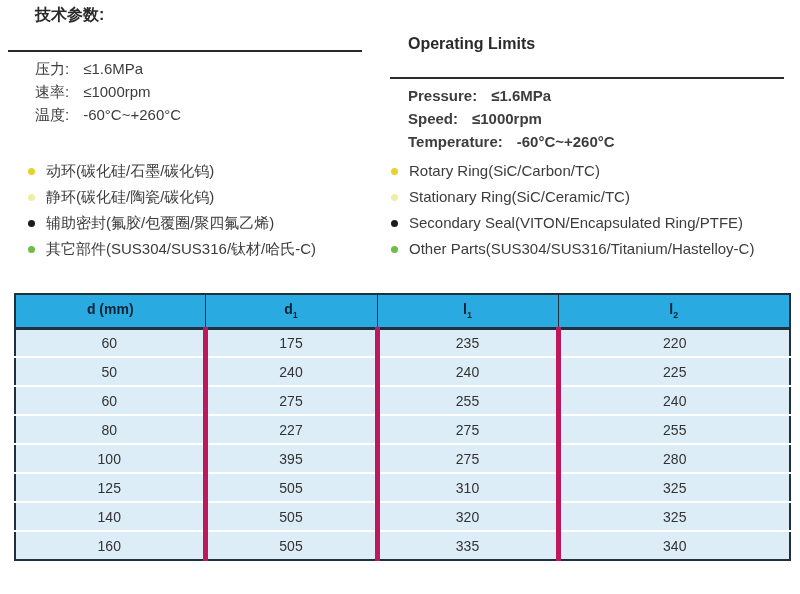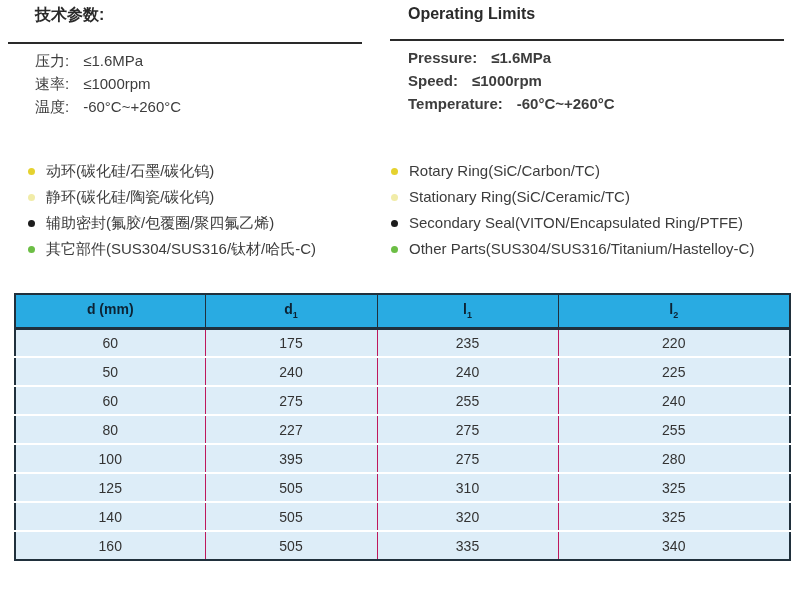--- a/index.html
+++ b/index.html
@@ -20,24 +20,24 @@
     overflow:hidden;
   }
 
   
   .limits-col{position:absolute;top:5px;}
   .limits-col.cn{left:8px;width:354px;}
   .limits-col.en{left:390px;width:394px;}
   .limits-title{
     font-size:16px;font-weight:bold;color:#2a2a2a;
     border-bottom:2px solid #2a2a2a;
-    padding-bottom:16px;
+    padding-bottom:24px;
   }
   .limits-col.cn .limits-title{padding-left:27px;}
-  .limits-col.en .limits-title{padding-left:18px;}
+  .limits-col.en .limits-title{padding-left:18px;margin-top:30px;}
   .spec-rows{padding-top:5px;}
   .limits-col.cn .spec-rows{padding-left:27px;}
   .limits-col.en .spec-rows{padding-left:18px;font-weight:bold;}
   .spec-line{height:23px;line-height:23px;font-size:15px;color:#3d3d3d;}
   .spec-label{margin-right:14px;margin-top:40px;}
 
   
   .materials-list{position:absolute;top:158px;list-style:none;}
   .materials-list.cn{left:28px;}
   .materials-list.en{left:391px;}
@@ -66,21 +66,21 @@
     border-left:1px solid var(--border-dark);
   }
   .dims-table th:first-child{border-left:none;}
   .dims-table th sub{font-size:9px;}
   .dims-table td{
     background:var(--row-bg);
     height:29px;
     font-size:14px;color:#333;
     text-align:center;vertical-align:middle;
     border-top:2px solid #fff;
-    border-left:1px solid #be185d;
+    border-left:5px solid #be185d;
   }
   .dims-table td:first-child{border-left:none;}
 </style>
 </head>
 <body>
 
 <div class="page">
 
   <div class="limits-col cn">
     <div class="limits-title">技术参数:</div>

